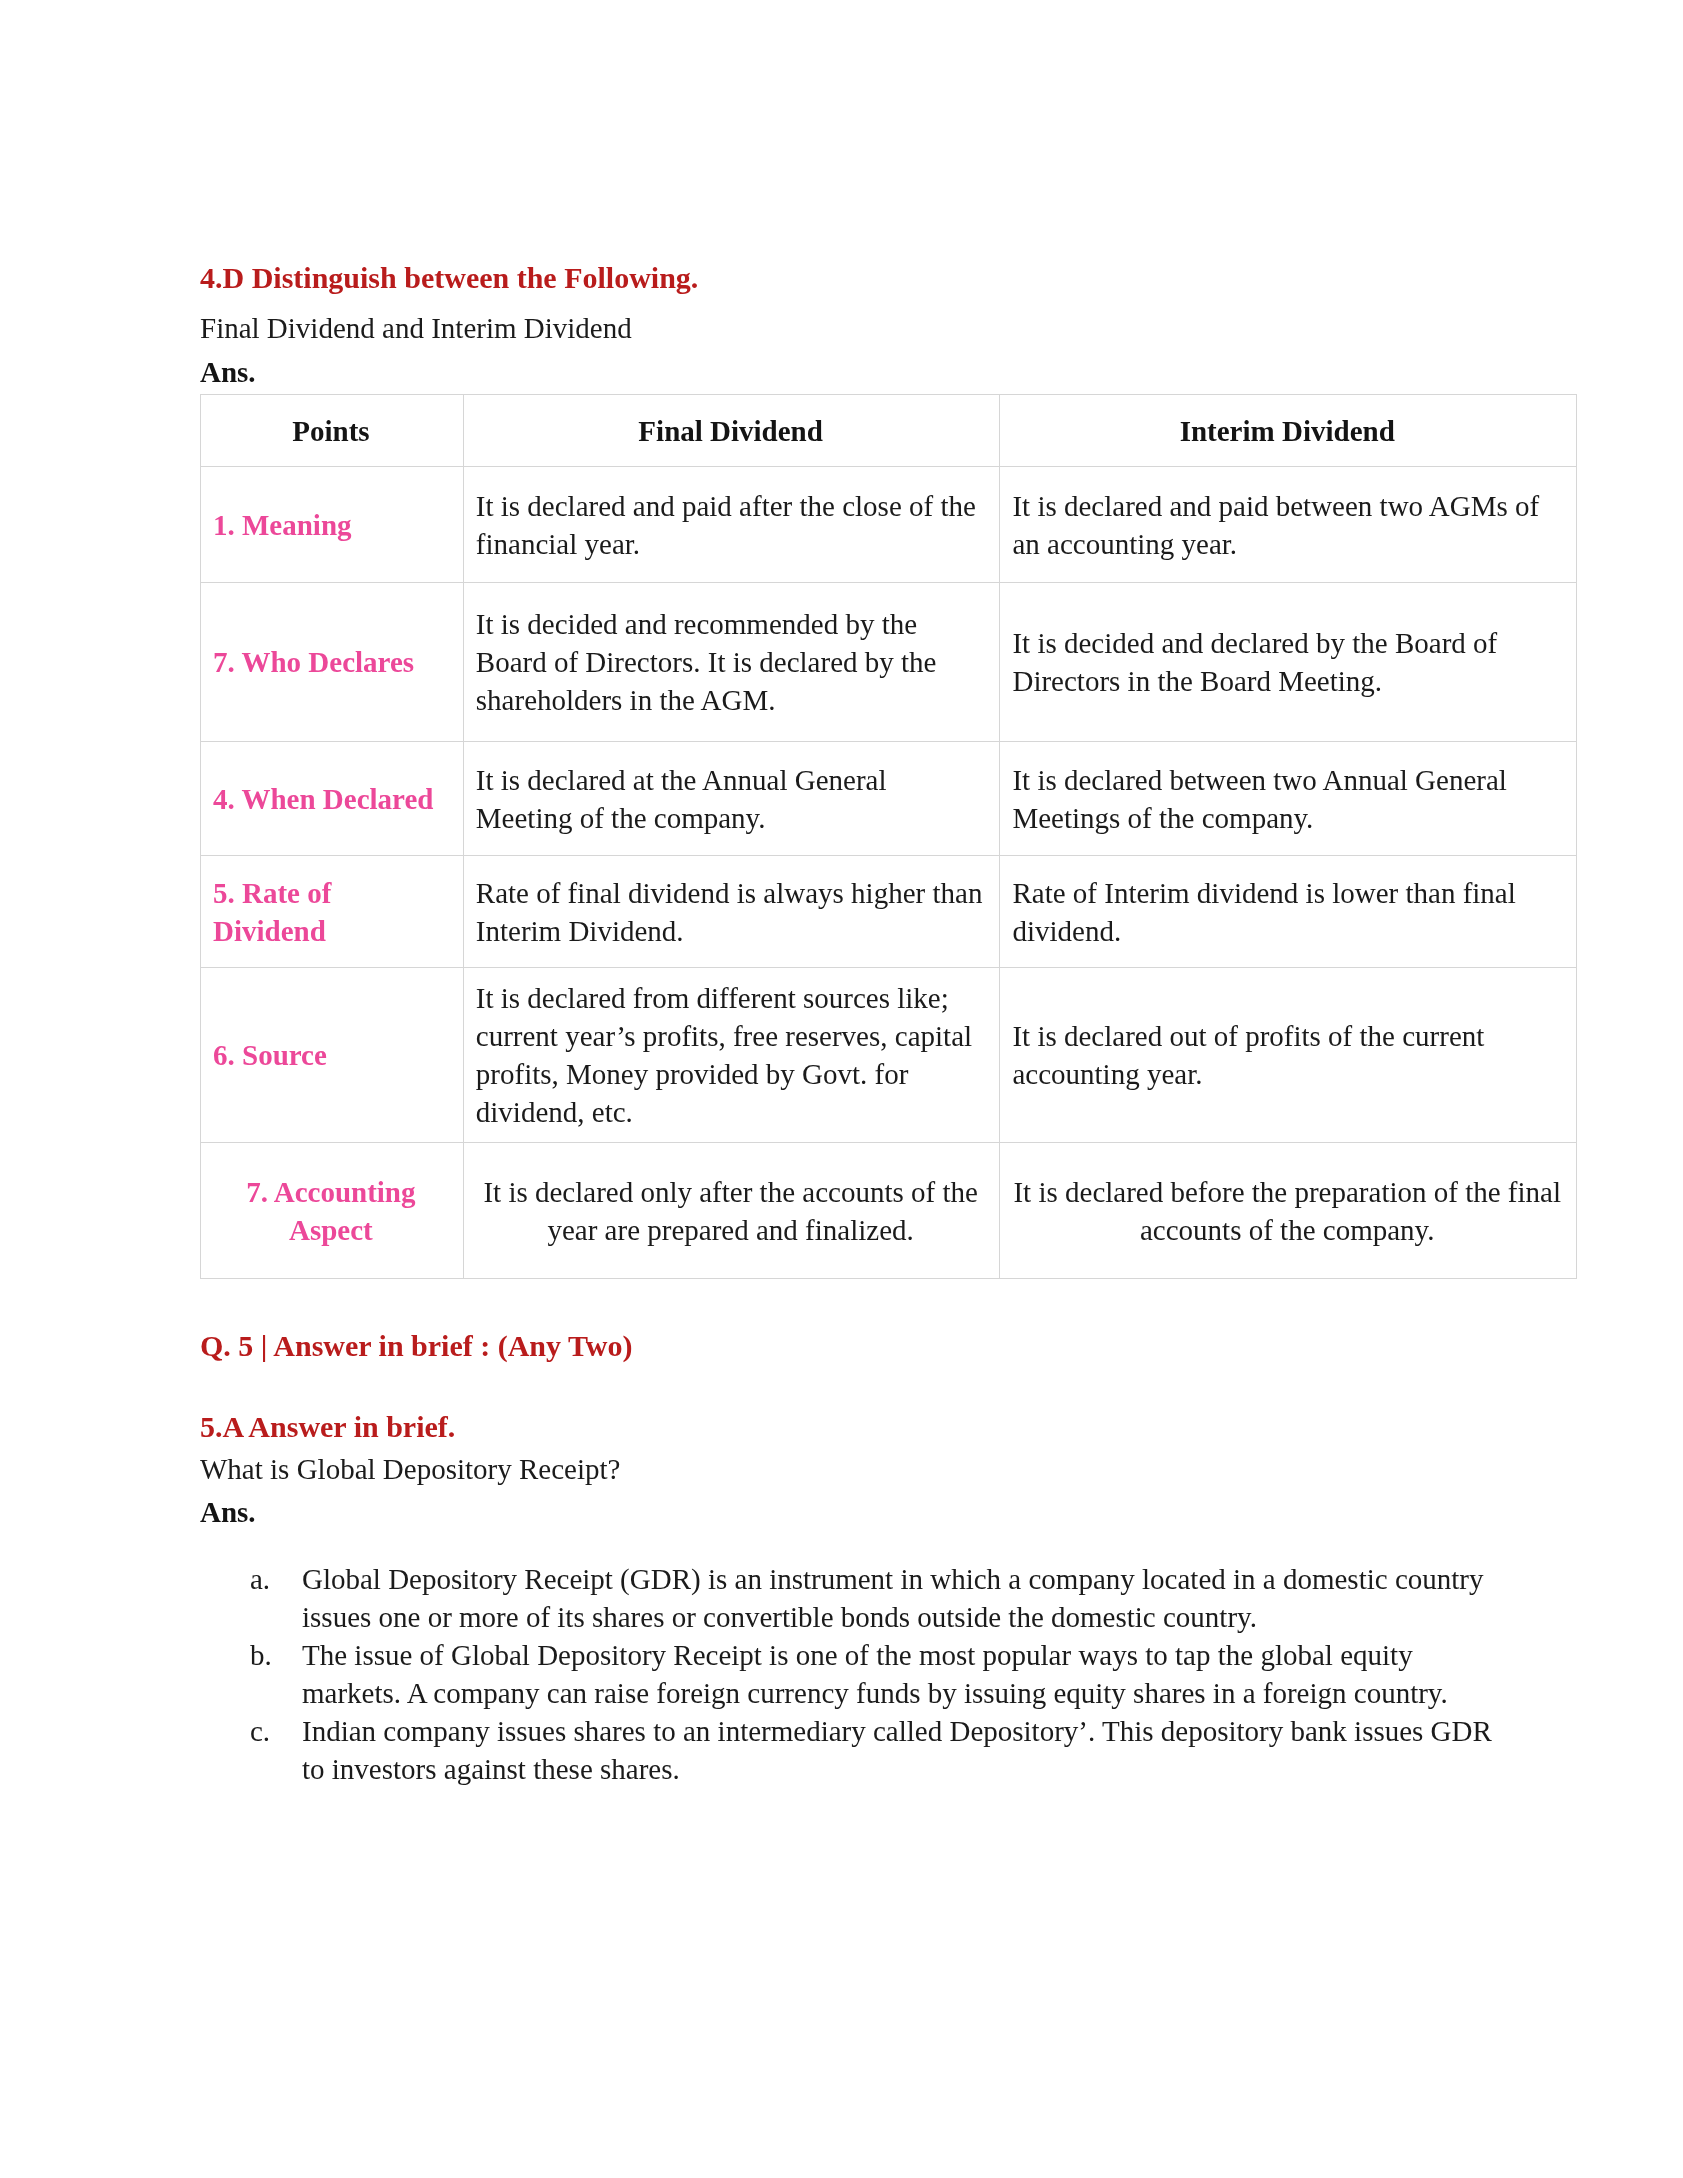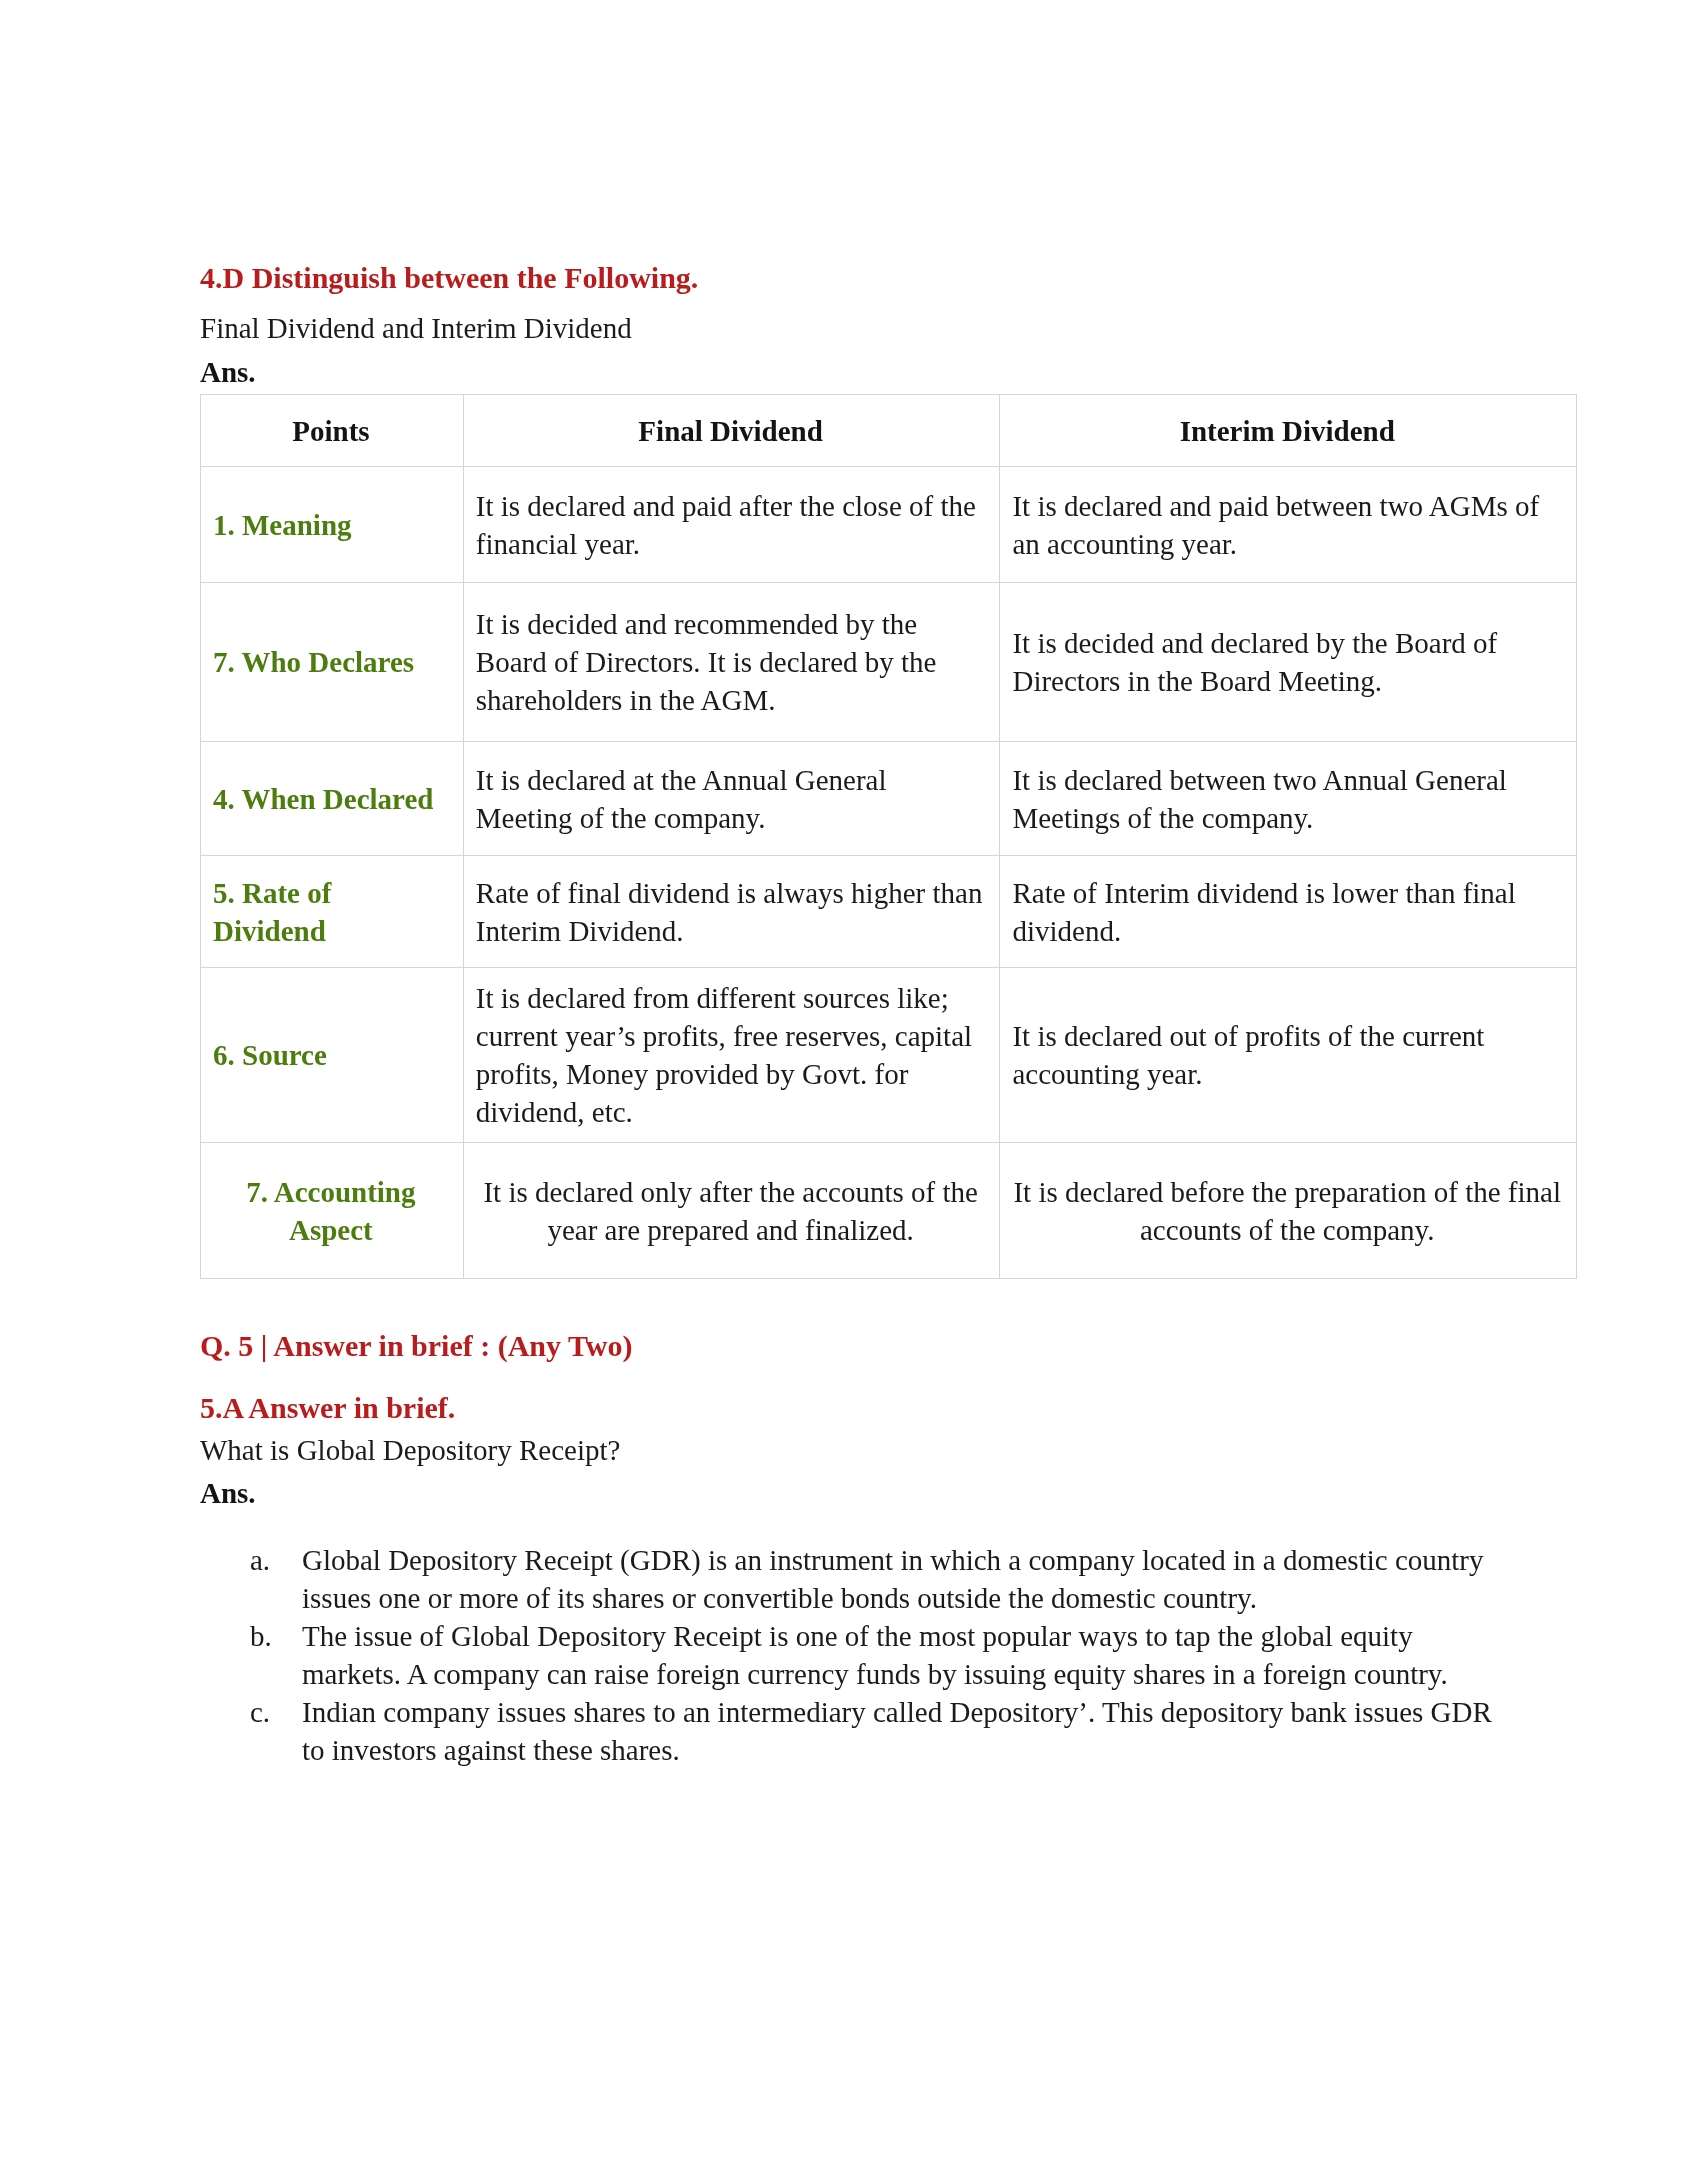--- a/index.html
+++ b/index.html
@@ -52,32 +52,32 @@
     padding: 8px 14px 8px 12px;
     word-wrap: break-word;
   }
   table.compare th {
     font-weight: bold;
     text-align: center;
     color: #141414;
   }
   table.compare td.point {
     font-weight: bold;
-    color: #4d7c0f;
+    color: #ec4899;
   }
   tr.hrow  { height: 72px; }
   tr.row-0 { height: 116px; }
   tr.row-1 { height: 159px; }
   tr.row-2 { height: 138px; }
   tr.row-3 { height: 114px; }
   tr.row-4 { height: 112px; }
   tr.row-5 { height: 175px; }
   tr.row-6 { height: 136px; text-align: center; }
   .q5-title  { margin-top: 48px; }
-  .q5a-title { margin-top: 24px; }
+  .q5a-title { margin-top: 43px; }
   .question {
     font-size: 29px;
     line-height: 38px;
     margin: 4px 0 0 0;
   }
   .ans-label-2 { margin: 5px 0 0 0; }
   .answer-list {
     margin-top: 29px;
   }
   .answer-item {

